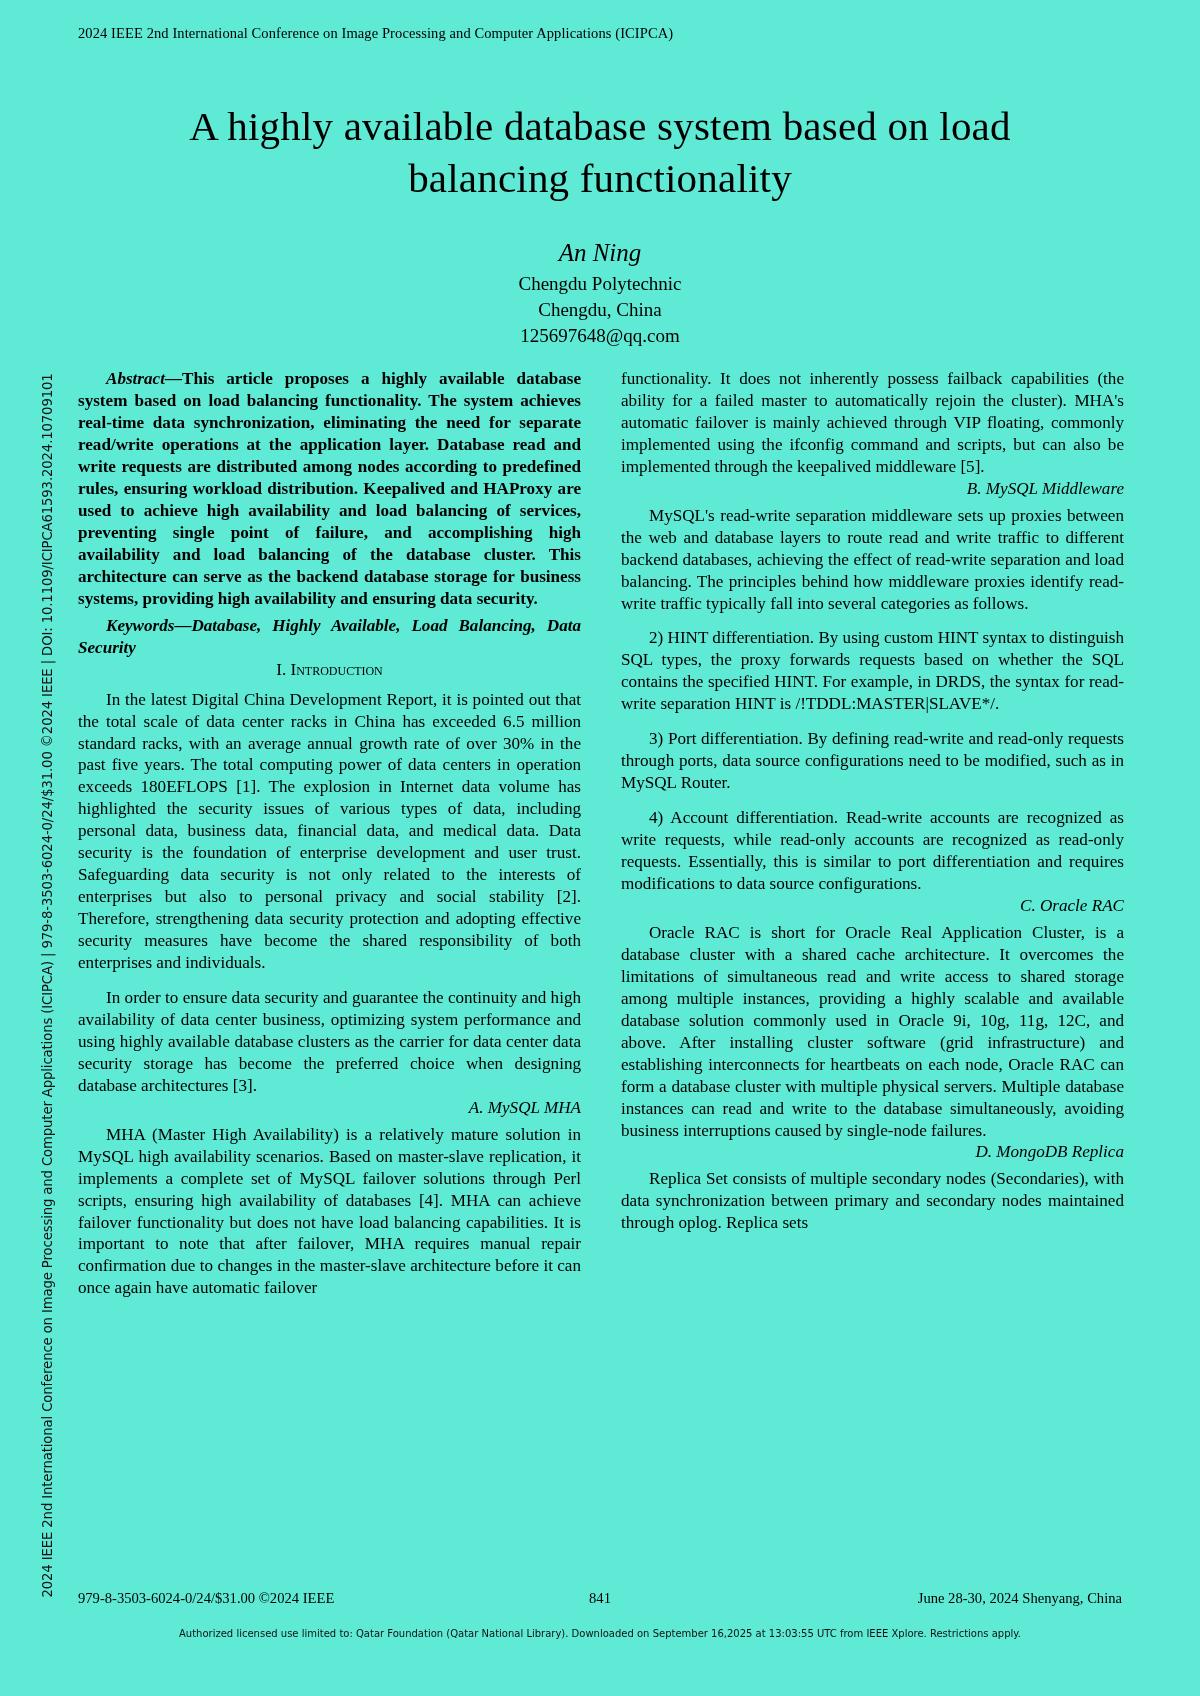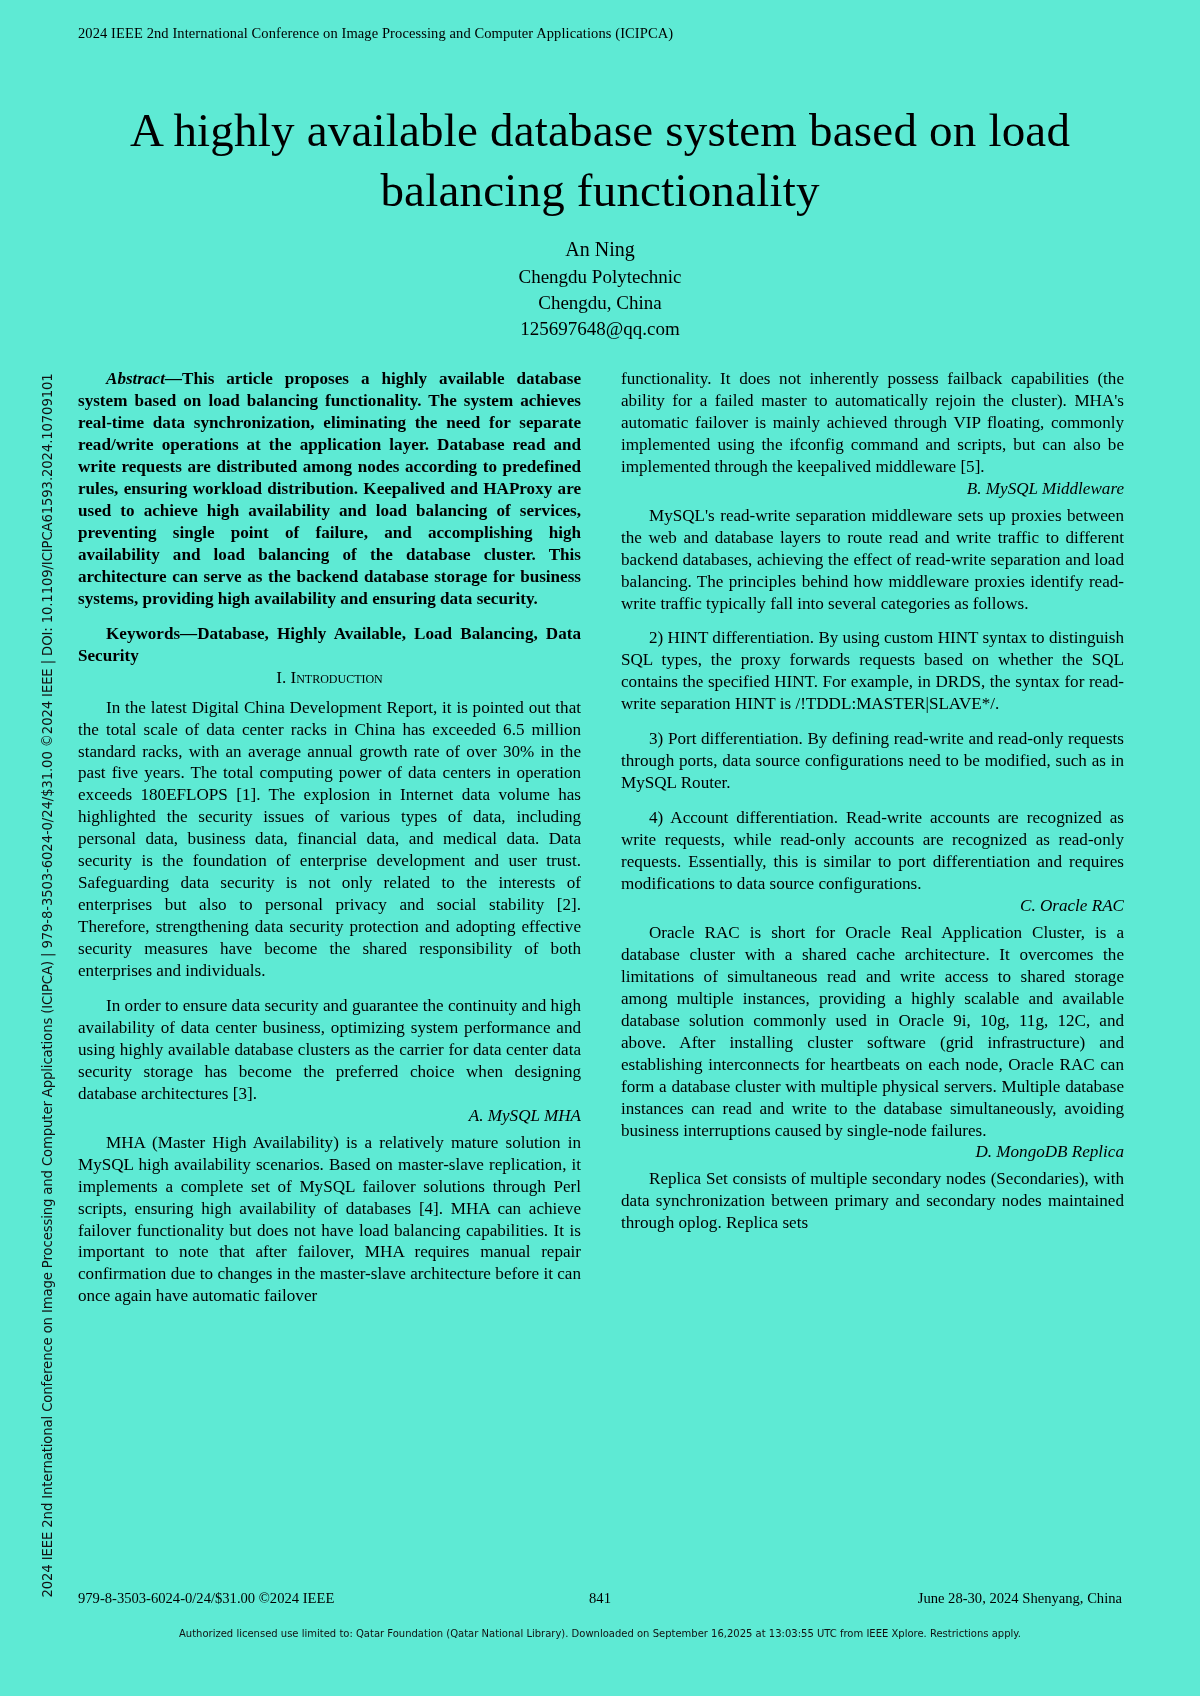--- a/index.html
+++ b/index.html
@@ -44,36 +44,37 @@
     color: #111;
   }
 
   
   .title {
     position: absolute;
     top: 100px;
     left: 110px;
     width: 980px;
     text-align: center;
-    font-size: 47px;
+    font-size: 41px;
     line-height: 1.28;
     font-weight: 400;
     letter-spacing: 0.2px;
   }
 
   .authors {
     position: absolute;
     top: 235px;
     left: 110px;
     width: 980px;
     text-align: center;
   }
   .author-name {
-    font-size: 20px;
+    font-size: 25px;
     line-height: 1.45;
+    font-style: italic;
   }
   .author-aff, .author-city, .author-mail {
     font-size: 19px;
     line-height: 1.37;
   }
 
   
   .columns {
     position: absolute;
     top: 368px;
@@ -101,22 +102,23 @@
   .abstract {
     font-weight: bold;
     text-align: justify;
     text-indent: 28px;
     margin: 0;
   }
   .abstract .lead { font-style: italic; font-weight: bold; }
 
   .keywords {
     font-weight: bold;
+    font-style: italic;
     text-indent: 28px;
-    margin-top: 14px;
+    margin-top: 6px;
     text-align: justify;
   }
 
   .sec-head {
     text-align: center;
     margin-bottom: 7px;
     font-size: 17.1px;
     font-variant: small-caps;
     text-indent: 0;
     line-height: 1.3;

